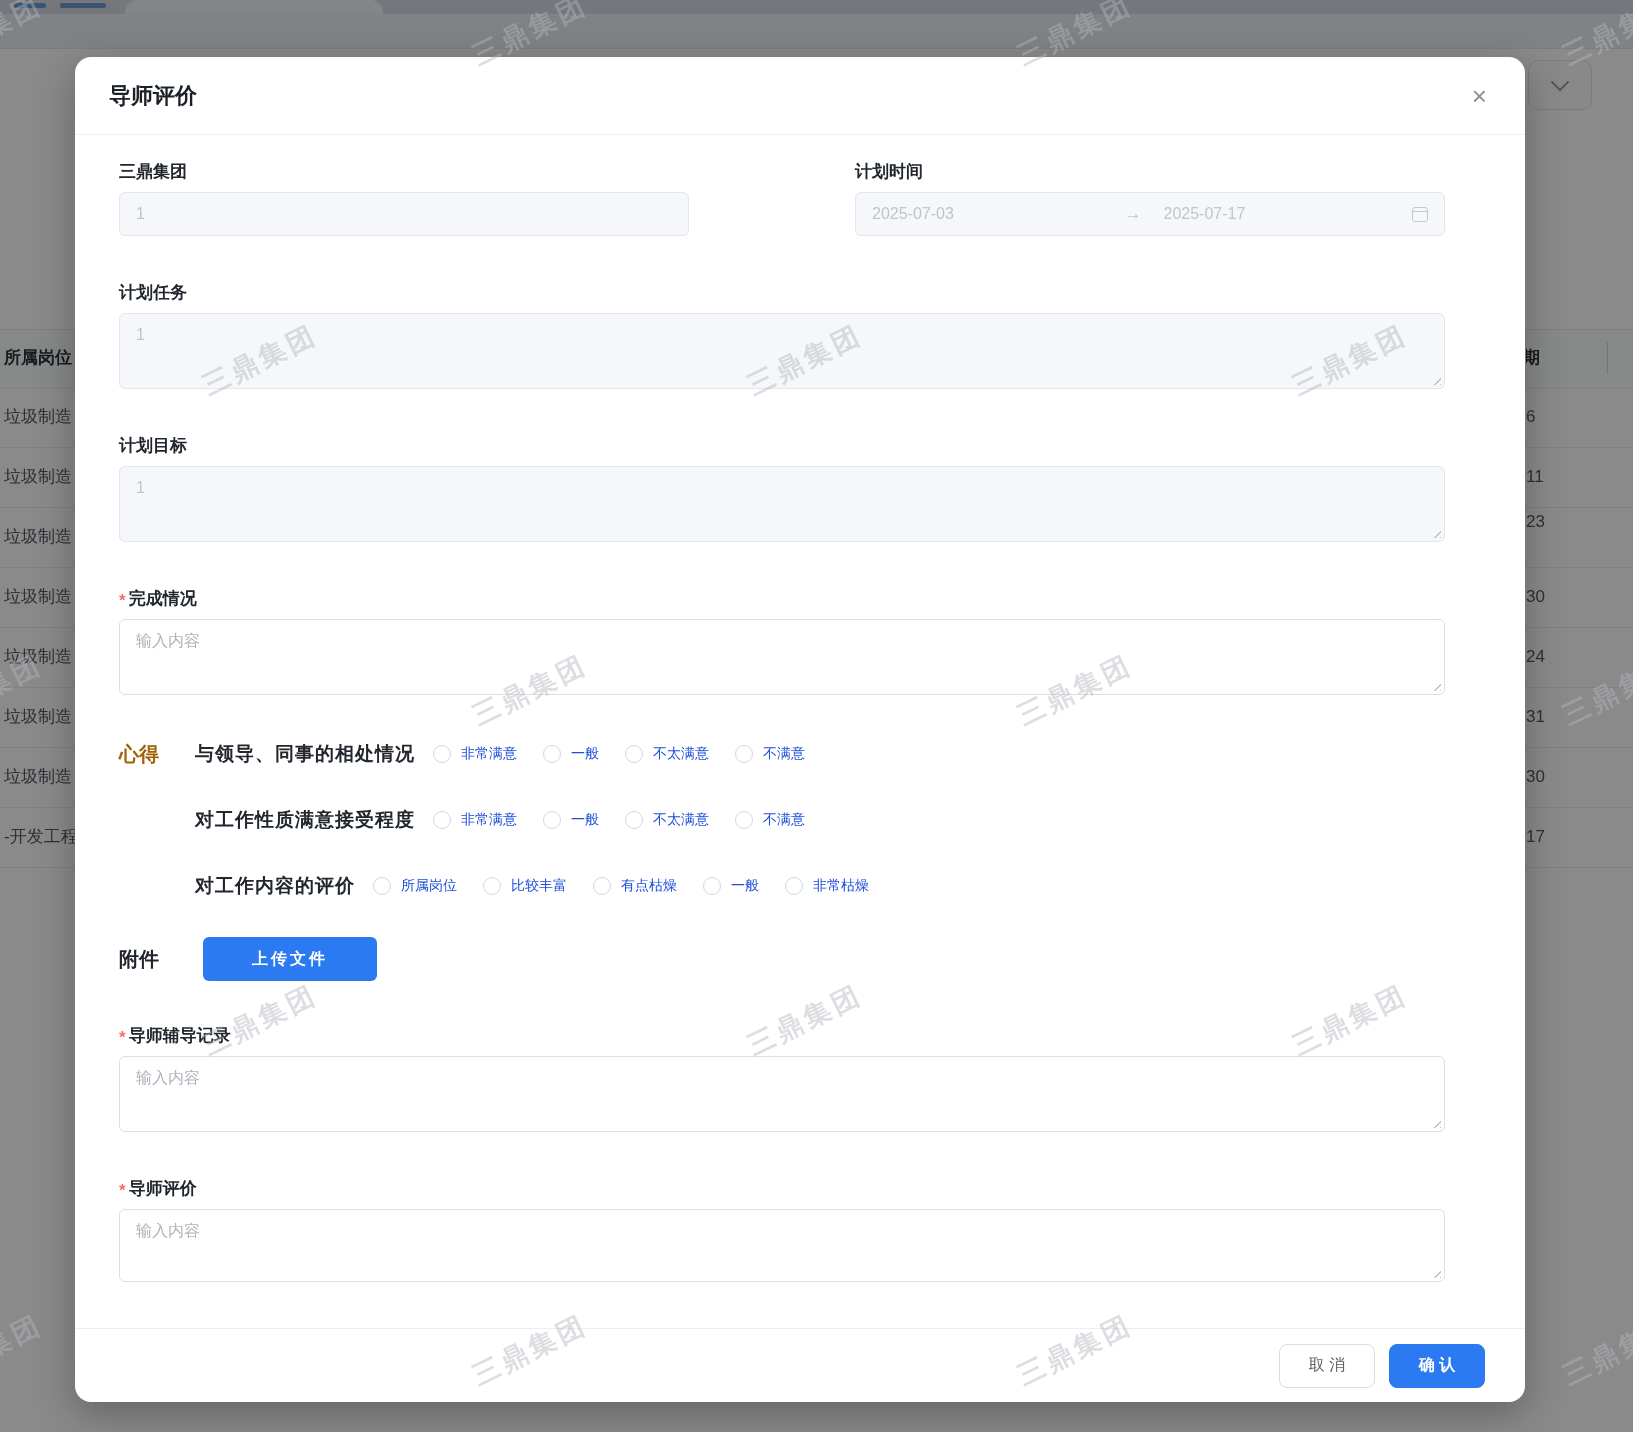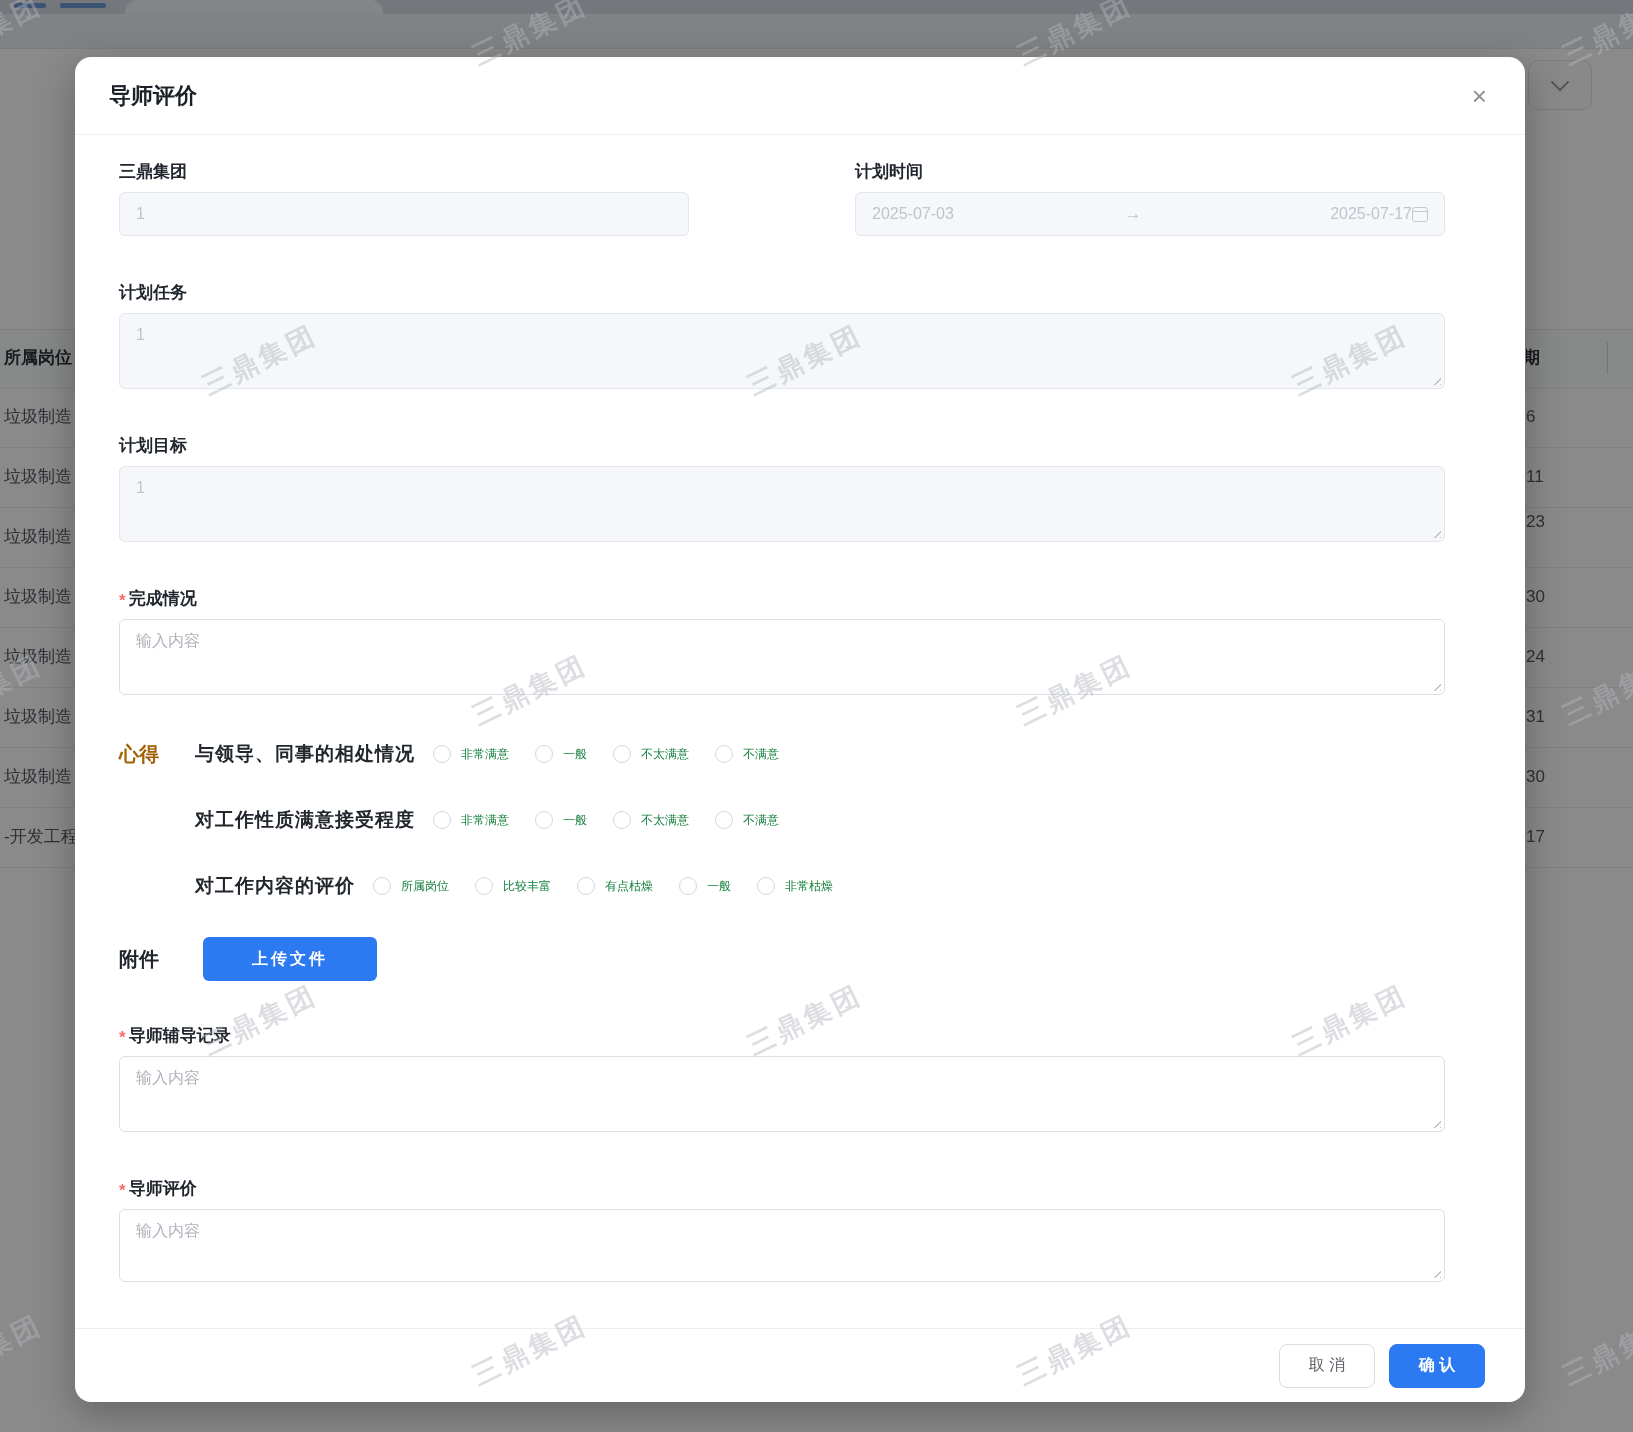--- a/index.html
+++ b/index.html
@@ -34,40 +34,40 @@
   .f-label{display:flex;align-items:center;height:24px;margin-bottom:9px;font-size:17px;font-weight:600;color:#21262e;}
   .star{color:#f56c6c;font-size:17px;margin-right:3px;line-height:1;transform:translateY(2px);}
   .row2{display:flex;justify-content:space-between;}
   .col-l{width:570px;}
   .col-r{width:590px;}
   .inp{height:44px;line-height:42px;box-sizing:border-box;background:#f5f7fa;border:1px solid #e3e7ed;border-radius:6px;
        padding:0 16px;font-size:16px;color:#c0c4cc;}
   .range{display:flex;align-items:center;}
   .range .d1{flex:1;}
   .range .arrow{color:#c0c4cc;font-size:17px;padding:0 4px;}
-  .range .d2{flex:1;padding-left:18px;text-align:right;}
+  .range .d2{flex:1;padding-left:18px;}
   .cal-icon{position:relative;width:16px;height:15px;border:1.5px solid #c5c9cf;border-radius:3px;box-sizing:border-box;flex:0 0 auto;}
   .cal-icon::after{content:"";position:absolute;left:0;right:0;top:3px;height:1.5px;background:#c5c9cf;}
   .ta{position:relative;height:76px;box-sizing:border-box;border-radius:6px;padding:10px 16px;font-size:16px;line-height:22px;}
   .ta.dis{background:#f5f7fa;border:1px solid #e3e7ed;color:#c0c4cc;}
   .ta.en{background:#fff;border:1px solid #dcdfe6;color:#aeb2b9;}
   .resize-handle{position:absolute;right:3px;bottom:3px;width:10px;height:10px;
       background:repeating-linear-gradient(-45deg,#bfc3c9 0 1.3px,transparent 1.3px 4.2px);
       clip-path:polygon(100% 0,100% 100%,0 100%);}
   .mt44{margin-top:44px;} .mt42{margin-top:42px;} .mt34{margin-top:34px;}
   
   .insights{display:flex;margin-top:42px;}
   .ins-label{width:76px;font-size:20px;font-weight:600;color:#a16207;line-height:34px;flex:0 0 auto;}
   .ins-rows{display:flex;flex-direction:column;gap:32px;}
   .insight-row{display:flex;align-items:center;height:34px;}
   .ins-q{font-size:19px;font-weight:600;color:#22272e;margin-right:18px;letter-spacing:1px;white-space:nowrap;}
   .opts{display:flex;align-items:center;gap:26px;}
   .option{display:flex;align-items:center;gap:10px;cursor:pointer;}
   .radio{width:18px;height:18px;border:1px solid #d4d8de;border-radius:50%;background:#fff;box-sizing:border-box;flex:0 0 auto;}
-  .opt-label{font-size:12px;color:#15803d;white-space:nowrap;}
+  .opt-label{font-size:14px;color:#1d4ed8;white-space:nowrap;}
   
   .attach{display:flex;align-items:center;}
   .att-label{font-size:20px;font-weight:600;color:#21262e;margin-right:44px;}
   .btn-upload{width:174px;height:44px;border:none;border-radius:6px;background:#2b7af2;color:#fff;font-size:16px;
               letter-spacing:3px;font-weight:600;cursor:pointer;font-family:inherit;}
   
   .m-footer{position:absolute;left:0;right:0;bottom:0;height:74px;border-top:1px solid #eceef1;
             display:flex;align-items:center;justify-content:flex-end;padding-right:40px;gap:14px;box-sizing:border-box;padding-left:28px;}
   .btn{height:44px;min-width:96px;border-radius:8px;font-size:16px;cursor:pointer;font-family:inherit;box-sizing:border-box;}
   .btn-cancel{background:#fff;border:1px solid #d9dce1;color:#5c6166;}

